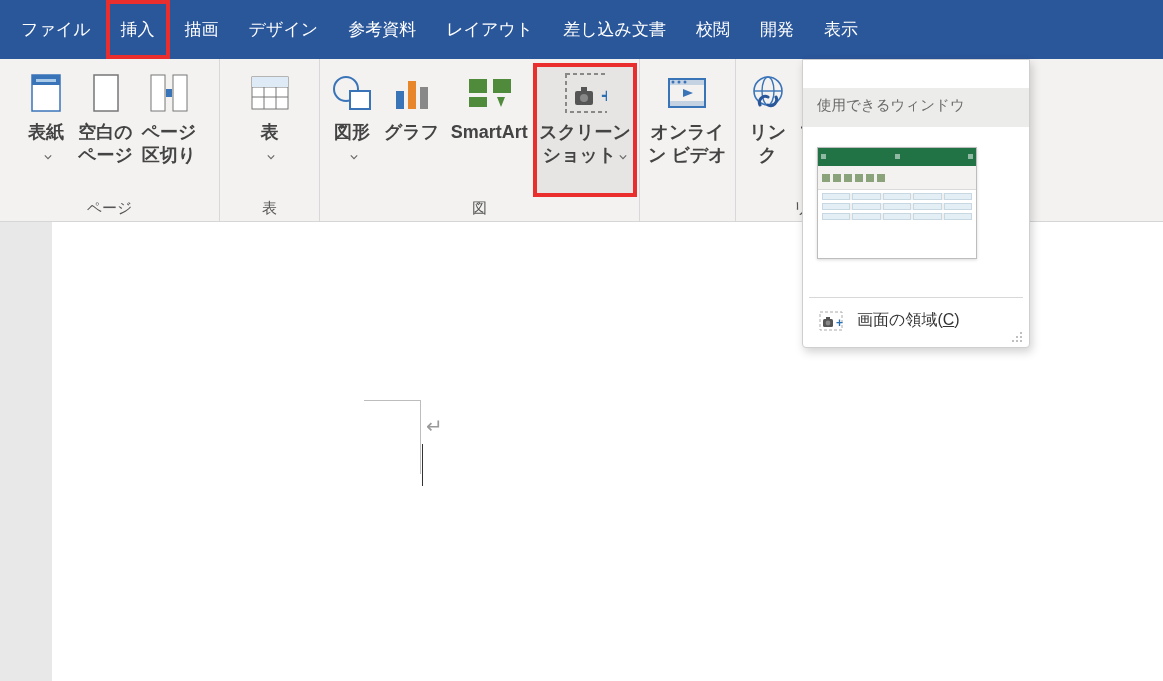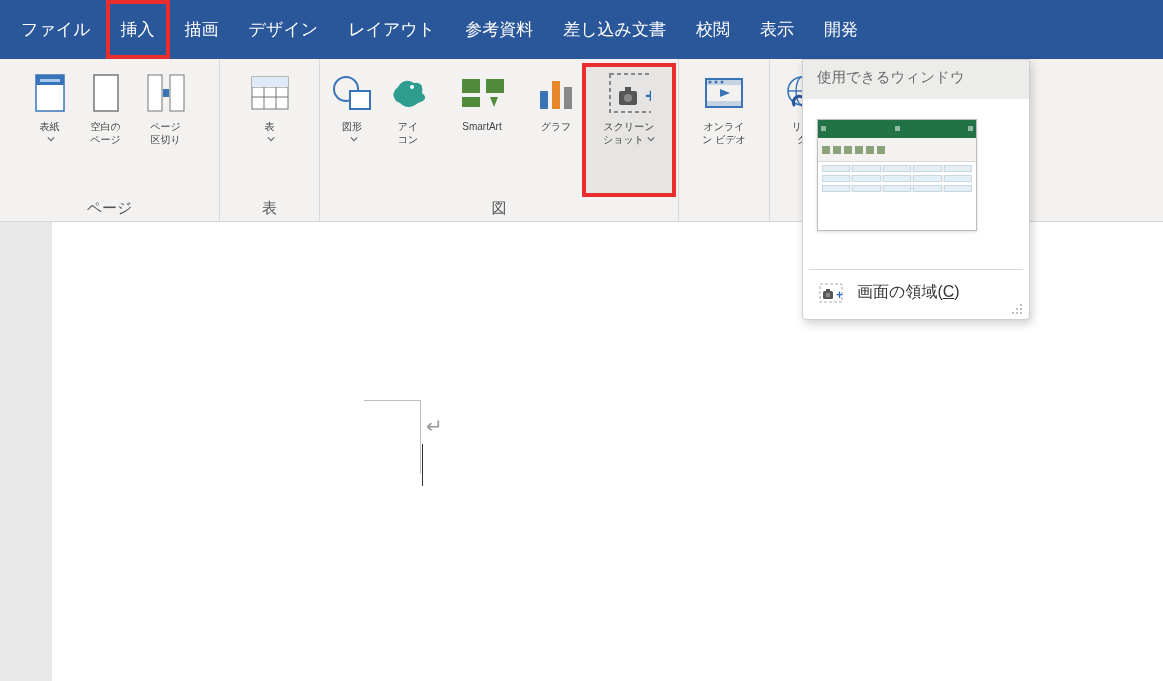--- a/index.html
+++ b/index.html
@@ -81,24 +81,25 @@
   .rbtn .iconbox {
     width: 44px;
     height: 44px;
     display: flex;
     align-items: center;
     justify-content: center;
     margin-bottom: 6px;
     margin-top: 4px;
   }
   .rbtn .lbl {
-    font-size: 10px;
+    font-size: 18px;
     color: #444;
     line-height: 1.25;
     white-space: pre;
+    font-weight: bold;
   }
   .rbtn.highlight {
     outline: 4px solid #ea2e2e;
     outline-offset: -2px;
     background: #e6e5e3;
   }
 
   .caret-sml {
     display: inline-block;
     margin-left: 3px;
@@ -156,20 +157,21 @@
     border-radius: 0 0 4px 4px;
     box-shadow: 2px 4px 10px rgba(0,0,0,0.18);
     z-index: 30;
     padding: 0 0 4px 0;
   }
   .dropdown .dd-label {
     background: #ececea;
     color: #6a6a6a;
     font-size: 14.5px;
     padding: 8px 14px 12px 14px;
+    margin-top: 28px;
   }
   .dropdown .thumb-zone {
     padding: 20px 14px 38px 14px;
   }
   .dropdown .thumb {
     width: 160px;
     height: 112px;
     border: 1px solid #bdbdbd;
     display: flex;
     flex-direction: column;
@@ -220,26 +222,26 @@
   svg { display:block; }
 </style>
 </head>
 <body>
 
 <div class="menubar">
   <div class="tab">ファイル</div>
   <div class="tab highlight">挿入</div>
   <div class="tab">描画</div>
   <div class="tab">デザイン</div>
+  <div class="tab">参考資料</div>
   <div class="tab">レイアウト</div>
-  <div class="tab">参考資料</div>
   <div class="tab">差し込み文書</div>
   <div class="tab">校閲</div>
+  <div class="tab">開発</div>
   <div class="tab">表示</div>
-  <div class="tab">開発</div>
 </div>
 
 <div class="ribbon">
 
   <div class="group" style="width:220px">
     <div class="group-items">
       <div class="rbtn">
         <div class="iconbox">
           <svg width="36" height="40">
               <rect x="4" y="2" width="28" height="36" fill="#fff" stroke="#3a74b8" stroke-width="1.5"></rect>
@@ -304,48 +306,38 @@
               <circle cx="16" cy="16" r="12" fill="none" stroke="#3a74b8" stroke-width="2"></circle>
               <rect x="20" y="18" width="20" height="18" fill="#fff" stroke="#3a74b8" stroke-width="2"></rect>
             </svg>
         </div>
         <div class="lbl"><span>図形</span><br><span class="caret-sml"><svg viewBox="0 0 10 6">
                 <path d="M1 1l4 4 4-4" fill="none" stroke="#666" stroke-width="1.4"></path>
               </svg></span></div>
       </div>
       <div class="rbtn">
         <div class="iconbox">
-          <svg width="44" height="40">
-              <path d="M10 28 Q4 20 12 14 Q18 4 28 10 Q38 8 36 20 Q44 26 32 30 Q22 38 14 30 Z" fill="#2e9c8e"></path>
-              <circle cx="26" cy="14" r="2" fill="#fff"></circle>
-            </svg>
-        </div>
-        <div class="lbl">アイ
-コン</div>
+          <svg width="40" height="40">
+              <rect x="4" y="18" width="8" height="18" fill="#3a74b8"></rect>
+              <rect x="16" y="8" width="8" height="28" fill="#e7862b"></rect>
+              <rect x="28" y="14" width="8" height="22" fill="#888"></rect>
+            </svg>
+        </div>
+        <div class="lbl">グラフ</div>
       </div>
       <div class="rbtn" style="min-width:92px">
         <div class="iconbox">
           <svg width="48" height="40">
               <rect x="2" y="6" width="18" height="14" fill="#4f8b3b"></rect>
               <rect x="26" y="6" width="18" height="14" fill="#4f8b3b"></rect>
               <rect x="2" y="24" width="18" height="10" fill="#4f8b3b"></rect>
               <path d="M30 24 L38 24 L34 34 Z" fill="#4f8b3b"></path>
             </svg>
         </div>
         <div class="lbl">SmartArt</div>
-      </div>
-      <div class="rbtn">
-        <div class="iconbox">
-          <svg width="40" height="40">
-              <rect x="4" y="18" width="8" height="18" fill="#3a74b8"></rect>
-              <rect x="16" y="8" width="8" height="28" fill="#e7862b"></rect>
-              <rect x="28" y="14" width="8" height="22" fill="#888"></rect>
-            </svg>
-        </div>
-        <div class="lbl">グラフ</div>
       </div>
       <div class="rbtn highlight" style="min-width:90px">
         <div class="iconbox">
           <svg width="54" height="44">
               <rect x="3" y="3" width="48" height="38" fill="none" stroke="#888" stroke-width="2" stroke-dasharray="4 3"></rect>
               <rect x="12" y="20" width="18" height="14" rx="2" fill="#555"></rect>
               <rect x="18" y="16" width="6" height="5" fill="#555"></rect>
               <circle cx="21" cy="27" r="4" fill="#888"></circle>
               <text x="38" y="32" font-size="20" font-weight="bold" fill="#2a6fb5">+</text>
             </svg>

